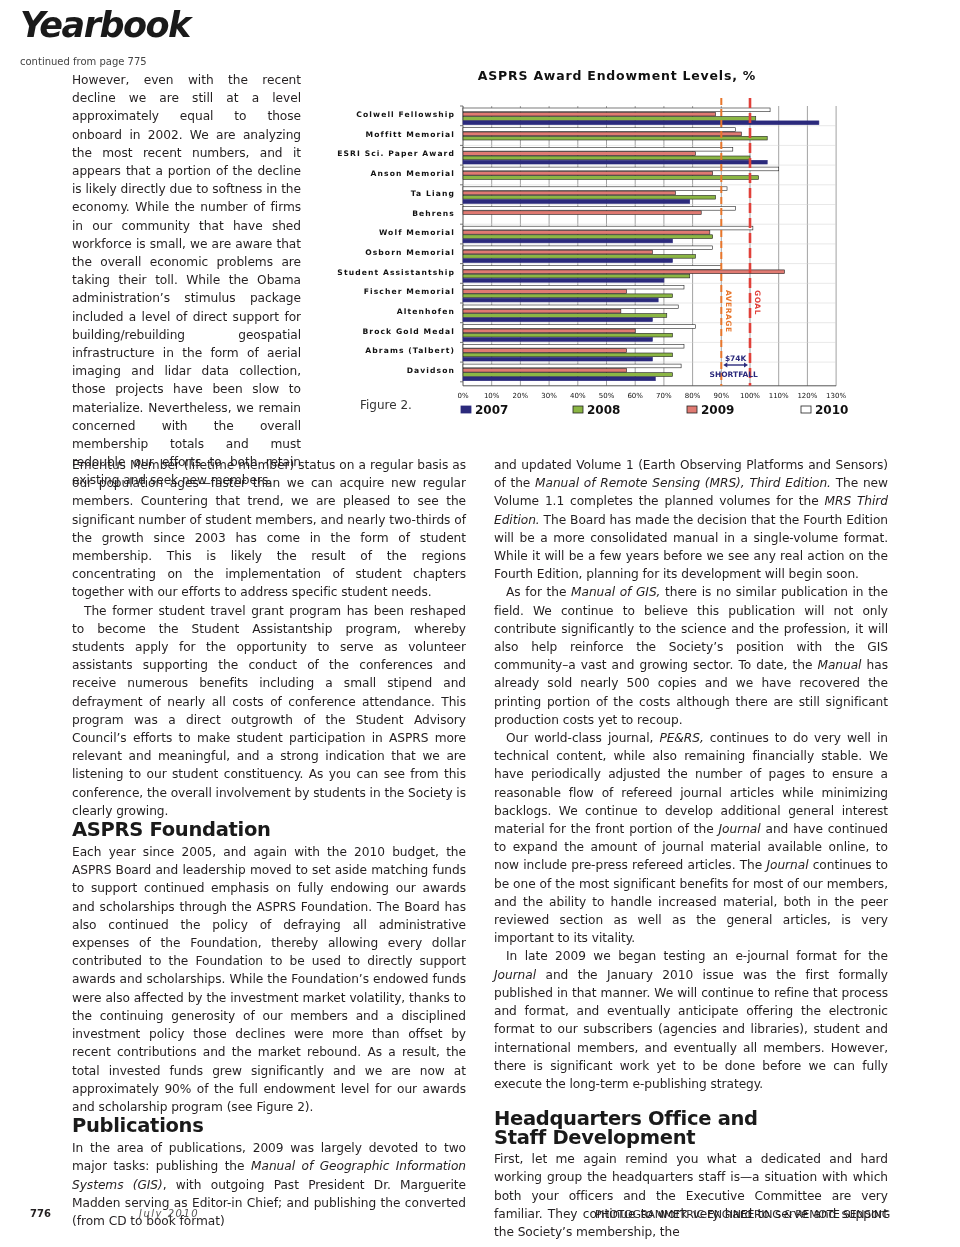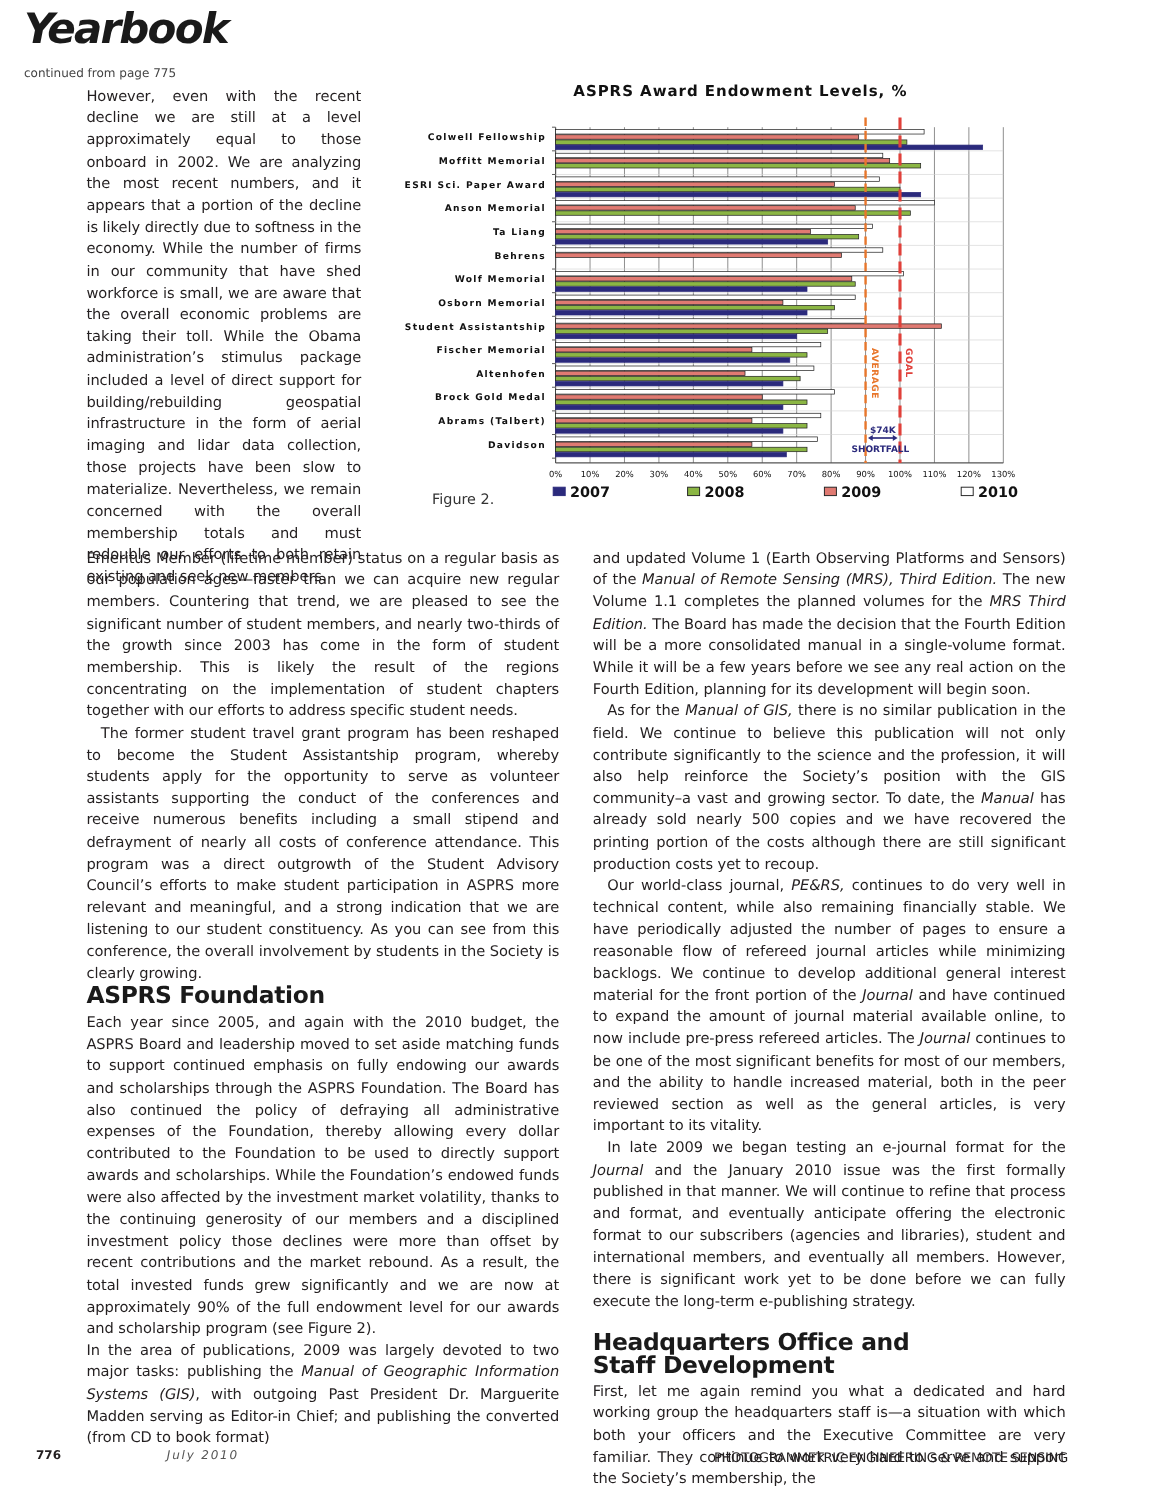--- a/index.html
+++ b/index.html
@@ -9,21 +9,21 @@
   #header-title { left: 20px; top: 8px; font-family: "DejaVu Sans", sans-serif; font-style: italic; font-weight: bold; font-size: 35px; letter-spacing: -1.5px; color: #1a1a1a; line-height: 1; }
   #continued { left: 20px; top: 56px; font-size: 10px; color: #444; }
   .body-text { font-size: 12.2px; line-height: 18.2px; text-align: justify; color: #231f20; letter-spacing: -0.05px; }
   .body-text p { text-indent: 0; }
   .body-text p.indent { text-indent: 12px; }
   #intro-col { left: 72px; top: 71px; width: 229px; }
   #left-col { left: 72px; top: 456px; width: 394px; }
   #right-col { left: 494px; top: 456px; width: 394px; }
   h2.section { font-size: 19.5px; font-weight: bold; line-height: 20px; color: #1a1a1a; letter-spacing: -0.3px; margin-bottom: 3px; }
   em { font-style: italic; }
-  #figure-caption { left: 360px; top: 409px; font-size: 12px; color: #333; }
+  #figure-caption { left: 360px; top: 398px; font-size: 12px; color: #333; }
   #chart { left: 330px; top: 62px; width: 560px; height: 370px; }
   #footer-page { left: 30px; top: 1208px; font-size: 10px; font-weight: bold; color: #231f20; }
   #footer-date { left: 102px; top: 1208px; font-size: 10px; font-style: italic; letter-spacing: 1.5px; color: #555; margin-left: 37px; }
   #footer-journal { right: 70px; top: 1208px; font-size: 11px; letter-spacing: -0.3px; color: #231f20; }
 </style>
 </head>
 <body>
 
 <div id="header-title" class="abs">Yearbook</div>
 <div id="continued" class="abs">continued from page 775</div>
@@ -189,20 +189,21 @@
     </g>
 </svg>
 
 <div id="figure-caption" class="abs">Figure 2.</div>
 
 <div id="left-col" class="abs body-text">
   <p>Emeritus Member (lifetime member) status on a regular basis as our population ages—faster than we can acquire new regular members. Countering that trend, we are pleased to see the significant number of student members, and nearly two-thirds of the growth since 2003 has come in the form of student membership. This is likely the result of the regions concentrating on the implementation of student chapters together with our efforts to address specific student needs.</p>
   <p class="indent">The former student travel grant program has been reshaped to become the Student Assistantship program, whereby students apply for the opportunity to serve as volunteer assistants supporting the conduct of the conferences and receive numerous benefits including a small stipend and defrayment of nearly all costs of conference attendance. This program was a direct outgrowth of the Student Advisory Council’s efforts to make student participation in ASPRS more relevant and meaningful, and a strong indication that we are listening to our student constituency. As you can see from this conference, the overall involvement by students in the Society is clearly growing.</p>
   <h2 class="section">ASPRS Foundation</h2>
   <p>Each year since 2005, and again with the 2010 budget, the ASPRS Board and leadership moved to set aside matching funds to support continued emphasis on fully endowing our awards and scholarships through the ASPRS Foundation. The Board has also continued the policy of defraying all administrative expenses of the Foundation, thereby allowing every dollar contributed to the Foundation to be used to directly support awards and scholarships. While the Foundation’s endowed funds were also affected by the investment market volatility, thanks to the continuing generosity of our members and a disciplined investment policy those declines were more than offset by recent contributions and the market rebound. As a result, the total invested funds grew significantly and we are now at approximately 90% of the full endowment level for our awards and scholarship program (see Figure 2).</p>
+  <h2 class="section">Publications</h2>
   <p><span>In the area of publications, 2009 was largely devoted to two major tasks: publishing the </span><em>Manual of Geographic Information Systems (GIS)</em><span>, with outgoing Past President Dr. Marguerite Madden serving as Editor-in Chief; and publishing the converted (from CD to book format)</span></p>
 </div>
 
 <div id="right-col" class="abs body-text">
   <p><span>and updated Volume 1 (Earth Observing Platforms and Sensors) of the </span><em>Manual of Remote Sensing (MRS), Third Edition.</em><span> The new Volume 1.1 completes the planned volumes for the </span><em>MRS Third Edition.</em><span> The Board has made the decision that the Fourth Edition will be a more consolidated manual in a single-volume format. While it will be a few years before we see any real action on the Fourth Edition, planning for its development will begin soon.</span></p>
   <p class="indent"><span>As for the </span><em>Manual of GIS,</em><span> there is no similar publication in the field. We continue to believe this publication will not only contribute significantly to the science and the profession, it will also help reinforce the Society’s position with the GIS community–a vast and growing sector. To date, the </span><em>Manual</em><span> has already sold nearly 500 copies and we have recovered the printing portion of the costs although there are still significant production costs yet to recoup.</span></p>
   <p class="indent"><span>Our world-class journal, </span><em>PE&amp;RS,</em><span> continues to do very well in technical content, while also remaining financially stable. We have periodically adjusted the number of pages to ensure a reasonable flow of refereed journal articles while minimizing backlogs. We continue to develop additional general interest material for the front portion of the </span><em>Journal</em><span> and have continued to expand the amount of journal material available online, to now include pre-press refereed articles. The </span><em>Journal</em><span> continues to be one of the most significant benefits for most of our members, and the ability to handle increased material, both in the peer reviewed section as well as the general articles, is very important to its vitality.</span></p>
   <p class="indent"><span>In late 2009 we began testing an e-journal format for the </span><em>Journal</em><span> and the January 2010 issue was the first formally published in that manner. We will continue to refine that process and format, and eventually anticipate offering the electronic format to our subscribers (agencies and libraries), student and international members, and eventually all members. However, there is significant work yet to be done before we can fully execute the long-term e-publishing strategy.</span></p>
   <h2 class="section" style="margin-top:16px;line-height:19px;"><span>Headquarters Office and</span><br><span>Staff Development</span></h2>
   <p>First, let me again remind you what a dedicated and hard working group the headquarters staff is—a situation with which both your officers and the Executive Committee are very familiar. They continue to work very hard to serve and support the Society’s membership, the</p>

